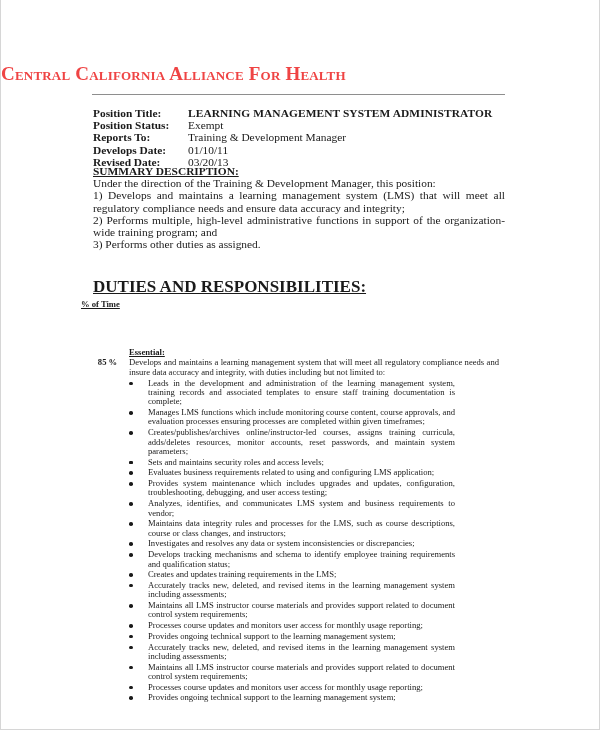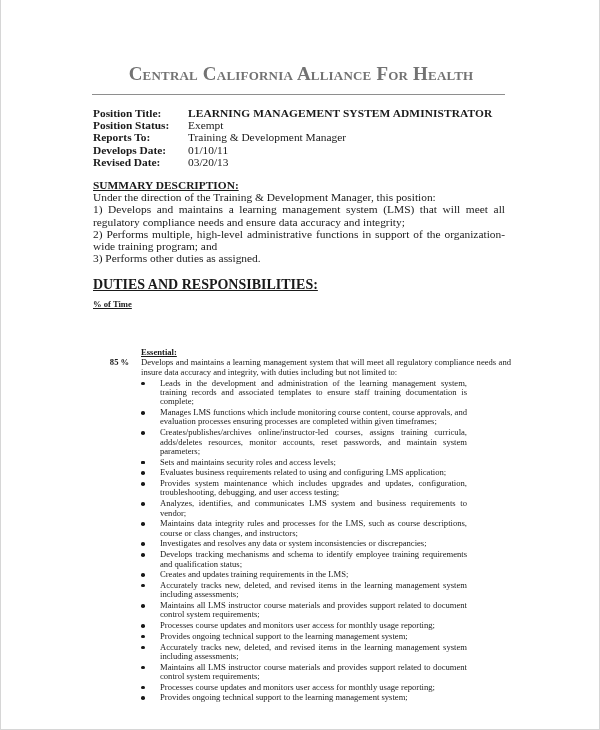--- a/index.html
+++ b/index.html
@@ -3,34 +3,34 @@
   <meta charset="utf-8">
   <style>
     * { margin: 0; padding: 0; box-sizing: border-box; }
     html, body { width: 600px; height: 730px; background: #ffffff; overflow: hidden; }
     body { font-family: "Liberation Serif", "DejaVu Serif", serif; color: #1a1a1a; }
     .page {
       position: relative; width: 600px; height: 730px; background: #fff;
       border-left: 1px solid #d6d6d6; border-right: 1px solid #d6d6d6; border-bottom: 1px solid #d6d6d6;
     }
     .org-title {
-      position: absolute; top: 63px; left: 0; width: 600px; text-align: center;
+      position: absolute; top: 63px; left: 0; width: 600px; 
       font-family: "Liberation Serif", "DejaVu Serif", serif; font-weight: bold;
-      font-variant: small-caps; font-size: 19px; letter-spacing: 0.2px; color: #737373;
+      font-variant: small-caps; font-size: 19px; letter-spacing: 0.2px; color: #ef4444;
     }
     .header-rule { position: absolute; top: 94px; left: 91px; width: 413px; height: 1px; background: #8e8e8e; }
     .meta { position: absolute; top: 107px; left: 92px; font-size: 11.4px; line-height: 12.2px; }
     .meta-row { display: flex; align-items: flex-end; }
     .meta-label { width: 95px; font-weight: bold; }
     .meta-value { }
     .meta-value.bold { font-weight: bold; letter-spacing: 0.1px; }
-    .summary { position: absolute; top: 179px; left: 92px; width: 412px; font-size: 11.4px; line-height: 12.2px; text-align: justify; }
+    .summary { position: absolute; top: 165px; left: 92px; width: 412px; font-size: 11.4px; line-height: 12.2px; text-align: justify; }
     .section-heading { font-weight: bold; text-decoration: underline; }
-    .duties-heading { position: absolute; top: 277px; left: 92px; font-size: 14px; font-weight: bold; text-decoration: underline; }
-    .duties { position: absolute; top: 300px; left: 92px; width: 420px; font-size: 8.6px; line-height: 9.4px; }
+    .duties-heading { position: absolute; top: 277px; left: 92px; font-size: 17px; font-weight: bold; text-decoration: underline; }
+    .duties { position: absolute; top: 300px; left: 80px; width: 420px; font-size: 8.6px; line-height: 9.4px; }
     .duties-head-row { display: flex; font-weight: bold; }
     .col-time { width: 48px; text-decoration: underline; }
     .col-essential { text-decoration: underline; margin-top: 48px; }
     .duty-block { display: flex; margin-top: 1px; }
     .duty-pct { width: 48px; font-weight: bold; padding-left: 5px; text-align: center; }
     .duty-text { width: 370px; text-align: justify; }
     .bullets { list-style: none; margin-left: 48px; width: 326px; }
     .bullets li { position: relative; padding-left: 19px; text-align: justify; margin-top: 1.3px; }
     .bullets li .dot {
       position: absolute; left: 0px; top: 3px; width: 3.5px; height: 3.5px; border-radius: 50%; background: #1a1a1a;

